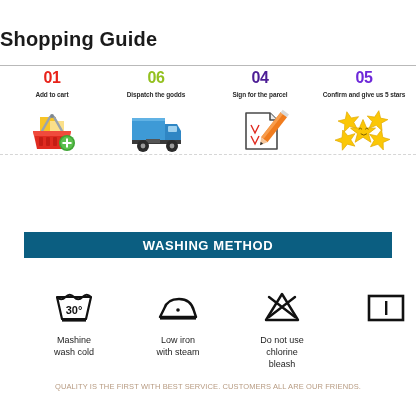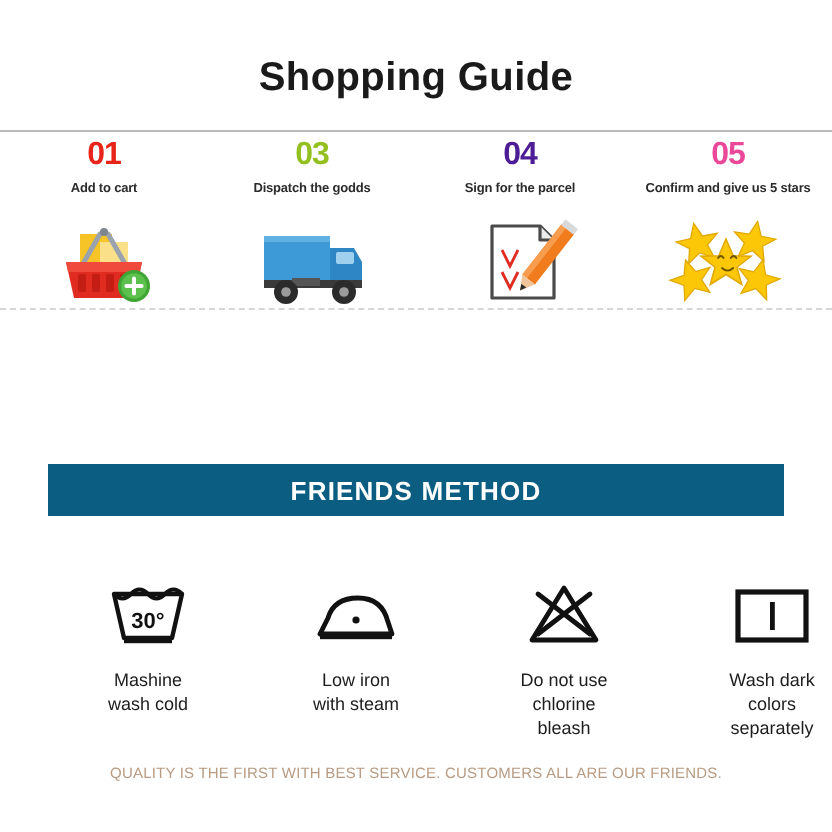--- a/index.html
+++ b/index.html
@@ -20,21 +20,20 @@
     height: 416px;
     background: #fff;
   }
 
   
   .guide-title {
     position: absolute;
     top: 28px;
     left: 0;
     width: 416px;
-    text-align: center;
     font-size: 20px;
     font-weight: bold;
     letter-spacing: 0.2px;
     color: #1a1a1a;
   }
   .rule {
     position: absolute;
     left: 0;
     width: 416px;
     height: 0;
@@ -198,21 +197,21 @@
 
           <circle cx="47" cy="40" r="8" fill="#3fa535"></circle>
           <circle cx="47" cy="40" r="6.4" fill="#5cc04d"></circle>
           <path d="M47 36.2 V43.8 M43.2 40 H50.8" stroke="#fff" stroke-width="2" stroke-linecap="round"></path>
         </svg>
       </div>
     </div>
 
 
     <div class="step">
-      <div class="step-num" style="color:#93c01f">03</div>
+      <div class="step-num" style="color:#93c01f">06</div>
       <div class="step-label">Dispatch the godds</div>
       <div class="step-icon">
         <svg viewBox="0 0 64 56" width="64" height="56" aria-hidden="true">
 
           <rect x="8" y="15" width="33" height="22" fill="#3e9ad6"></rect>
           <rect x="8" y="15" width="33" height="3" fill="#61b2e4"></rect>
 
           <path d="M41 21 H53 L57 28 V37 H41 Z" fill="#2f86c4"></path>
           <rect x="44" y="23" width="9" height="6" rx="1" fill="#9fd1ef"></rect>
 
@@ -244,21 +243,21 @@
             <rect x="36" y="6" width="3" height="32" fill="#f79d4d"></rect>
             <rect x="36" y="3" width="8" height="3.5" fill="#d9d9d9"></rect>
             <path d="M36 38 L40 45 L44 38 Z" fill="#f2c49a"></path>
             <path d="M38.4 41.9 L40 45 L41.6 41.9 Z" fill="#2b2b2b"></path>
           </g>
         </svg>
       </div>
     </div>
 
     <div class="step">
-      <div class="step-num" style="color:#ec4899">05</div>
+      <div class="step-num" style="color:#6d28d9">05</div>
       <div class="step-label">Confirm and give us 5 stars</div>
       <div class="step-icon">
         <svg viewBox="0 0 64 56" width="64" height="56" aria-hidden="true">
           <defs>
             <g id="st">
               <path d="M0,-10 L2.9,-3.3 L10,-3.1 L4.4,1.3 L6.3,8.2 L0,4.2 L-6.3,8.2 L-4.4,1.3 L-10,-3.1 L-2.9,-3.3 Z" fill="#fbc707" stroke="#e0a800" stroke-width="0.6"></path>
             </g>
           </defs>
           <use href="#st" transform="translate(17,19) rotate(-12) scale(1.05)"></use>
           <use href="#st" transform="translate(45,18) rotate(10) scale(1.05)"></use>
@@ -268,21 +267,21 @@
 
           <path d="M27 26 q1.4 -2 2.8 0" stroke="#6b5200" stroke-width="0.9" fill="none" stroke-linecap="round"></path>
           <path d="M33.4 26 q1.4 -2 2.8 0" stroke="#6b5200" stroke-width="0.9" fill="none" stroke-linecap="round"></path>
           <path d="M29 31 q2.8 2.6 5.6 0" stroke="#6b5200" stroke-width="0.9" fill="none" stroke-linecap="round"></path>
         </svg>
       </div>
     </div>
   </div>
 
   <div class="wash-bar">
-    <span class="wash-bar-text">FRIENDS METHOD</span>
+    <span class="wash-bar-text">WASHING METHOD</span>
   </div>
 
   <div class="wash-row">
 
     <div class="wash-item">
       <div class="wash-icon">
         <svg viewBox="0 0 56 40" width="56" height="40" aria-hidden="true">
           <path d="M11 9 H45 L40 31 H16 Z" fill="none" stroke="#111" stroke-width="2.2" stroke-linejoin="round"></path>
           <path d="M11 9 q4.2 4.4 8.5 0 q4.2 -4.4 8.5 0 q4.2 4.4 8.5 0 q4.2 -4.4 8.5 0" fill="none" stroke="#111" stroke-width="2"></path>
           <rect x="16" y="31" width="24" height="2.6" fill="#111"></rect>
@@ -316,20 +315,18 @@
 chlorine bleash</div>
     </div>
 
     <div class="wash-item">
       <div class="wash-icon">
         <svg viewBox="0 0 56 40" width="56" height="40" aria-hidden="true">
           <rect x="11" y="8" width="34" height="24" fill="none" stroke="#111" stroke-width="2.6"></rect>
           <rect x="27" y="13" width="2.4" height="14" fill="#111"></rect>
         </svg>
       </div>
-      <div class="wash-label">Wash dark
-colors separately</div>
     </div>
   </div>
 
   <div class="footer">QUALITY IS THE FIRST WITH BEST SERVICE. CUSTOMERS ALL ARE OUR FRIENDS.</div>
 
 </div>
 
 </body></html>

